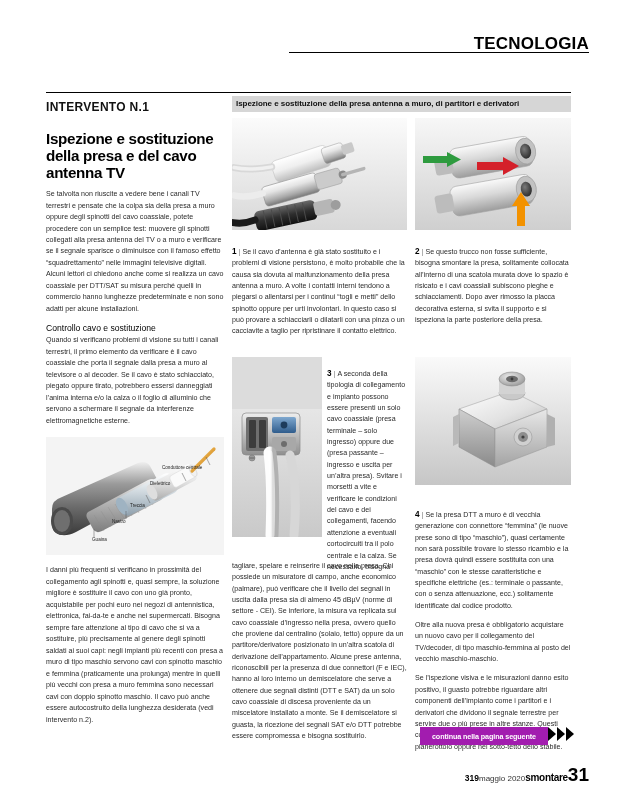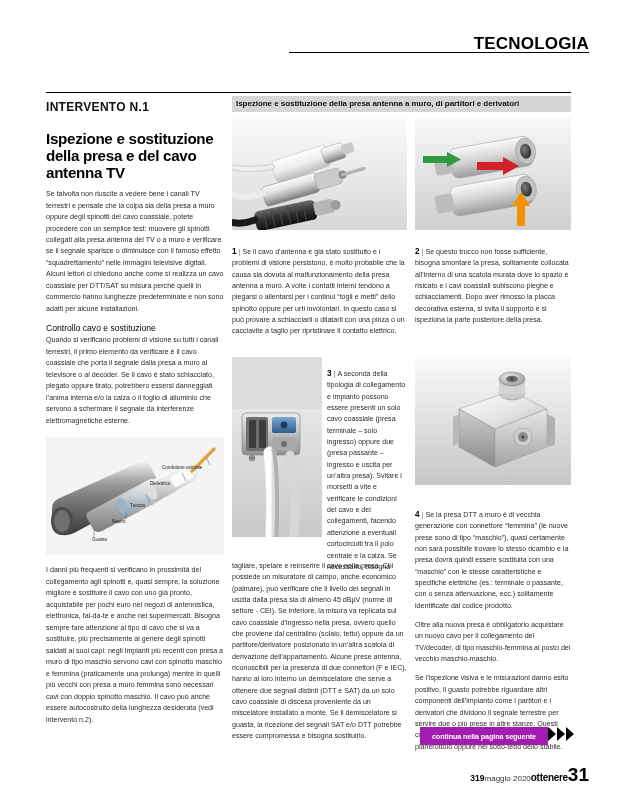--- a/index.html
+++ b/index.html
@@ -521,15 +521,15 @@
 <div class="continua">continua nella pagina seguente</div>
 <div class="arrow-group">
   <div class="arrow-tri"></div>
   <div class="arrow-tri"></div>
   <div class="arrow-tri"></div>
 </div>
 
 <div class="footer">
   <span class="f-num">319</span>
   <span class="f-date">maggio 2020</span>
-  <span class="f-brand">ottenere</span>
+  <span class="f-brand">smontare</span>
   <span class="f-page">31</span>
 </div>
 
 </body></html>

